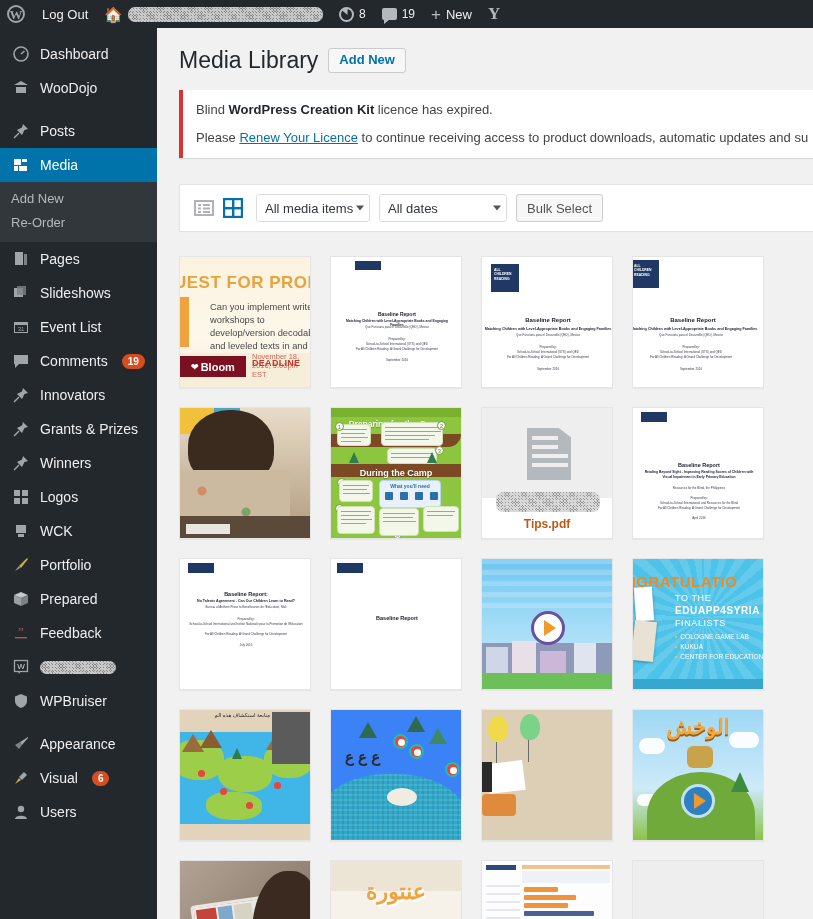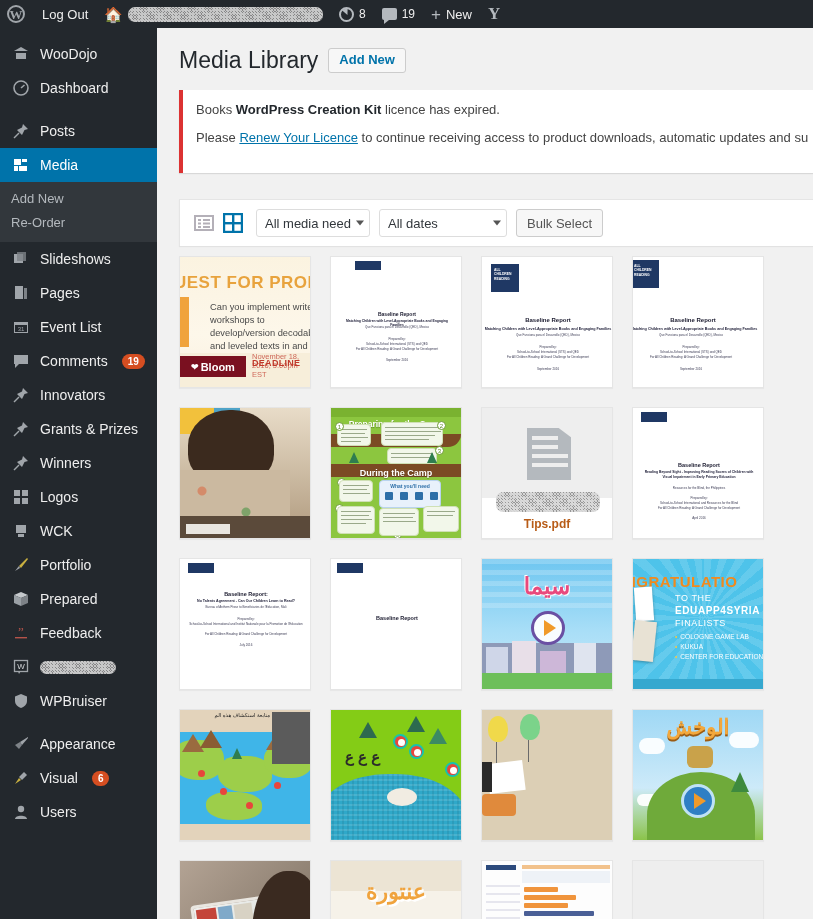--- a/index.html
+++ b/index.html
@@ -123,21 +123,21 @@
     padding: 3px 10px 4px; line-height: 16px;
   }
   
   .notice {
     margin: 11px 0 0 22px; width: 640px;
     background: #fff; border-left: 4px solid #dc3232;
     box-shadow: 0 1px 1px 0 rgba(0,0,0,.1);
     padding: 10px 12px 11px 13px;
   }
   .notice p { margin: 0 0 8px 0; font-size: 13px; line-height: 1.5; color: #444; white-space: nowrap;}
-  .notice p:last-child { margin-bottom: 15px; }
+  .notice p:last-child { margin-bottom: 0; }
   .notice a { color: #0073aa; text-decoration: underline; }
   .notice b { font-weight: bold; color: #23282d; }
 
   
   .media-toolbar {
     margin: 26px 0 0 22px; width: 640px; height: 47px;
     background: #fff; box-shadow: 0 1px 1px 0 rgba(0,0,0,.06);
     border: 1px solid #e5e5e5; border-bottom: none;
     display: flex; align-items: center; padding-left: 14px; gap: 9px;
   }
@@ -287,21 +287,21 @@
   .mountain {
     position: absolute; width: 0; height: 0;
     border-left: 11px solid transparent; border-right: 11px solid transparent;
     border-bottom: 18px solid #9a6b3f;
   }
   .pin { position: absolute; width: 7px; height: 7px; border-radius: 50%; background: #e8453c; }
   .tree { position: absolute; width: 0; height: 0;
     border-left: 5px solid transparent; border-right: 5px solid transparent;
     border-bottom: 11px solid #2f7d4f; }
 
-  .knit { position: absolute; inset: 0; background: #84cc16; }
+  .knit { position: absolute; inset: 0; background: #3b82f6; }
   .knit-body {
     position: absolute; left: -14px; bottom: -26px; width: 150px; height: 92px;
     background: #2fa8c9; border-radius: 48% 48% 10% 10%;
     background-image: repeating-linear-gradient(90deg, rgba(0,0,0,.07) 0 2px, transparent 2px 5px),
                       repeating-linear-gradient(0deg, rgba(255,255,255,.12) 0 2px, transparent 2px 5px);
   }
   .knit-eye { position: absolute; width: 30px; height: 18px; border-radius: 50%; background: #f1ece2; }
   .letter-ar { position: absolute; font-size: 15px; color: #2b2b2b; font-weight: bold; }
   .bug {
     position: absolute; width: 15px; height: 15px; border-radius: 50%;
@@ -377,35 +377,35 @@
   </div>
 </div>
 
 <div id="sidebar">
 
   <div class="menu-sep"></div>
 
   <div class="menu-item">
     <span class="mi-icon">
       <svg width="16" height="16" viewBox="0 0 16 16">
+          <circle cx="8" cy="8" r="7" fill="none" stroke="#a0a5aa" stroke-width="1.6"></circle>
+          <path d="M8 8 L11.5 5" stroke="#a0a5aa" stroke-width="1.6" fill="none"></path>
+        </svg>
+    </span>
+    <span class="mi-label">Dashboard</span>
+  </div>
+
+  <div class="menu-item">
+    <span class="mi-icon">
+      <svg width="16" height="16" viewBox="0 0 16 16">
           <path d="M8 1 L15 5 H1 Z" fill="#a0a5aa"></path>
           <rect x="3" y="7" width="10" height="6" fill="#a0a5aa"></rect>
         </svg>
     </span>
     <span class="mi-label">WooDojo</span>
-  </div>
-
-  <div class="menu-item">
-    <span class="mi-icon">
-      <svg width="16" height="16" viewBox="0 0 16 16">
-          <circle cx="8" cy="8" r="7" fill="none" stroke="#a0a5aa" stroke-width="1.6"></circle>
-          <path d="M8 8 L11.5 5" stroke="#a0a5aa" stroke-width="1.6" fill="none"></path>
-        </svg>
-    </span>
-    <span class="mi-label">Dashboard</span>
   </div>
 
   <div class="menu-sep"></div>
 
   <div class="menu-item">
     <span class="mi-icon">
       <svg width="16" height="16" viewBox="0 0 16 16">
           <path d="M10 1 L15 6 L11.5 7 L9 12 L4 7 L9 4.5 Z" fill="#a0a5aa"></path>
           <path d="M6 10 L1 15" stroke="#a0a5aa" stroke-width="1.4"></path>
         </svg>
@@ -426,35 +426,35 @@
   </div>
 
   <div class="submenu">
     <span class="submenu-item">Add New</span>
     <span class="submenu-item">Re-Order</span>
   </div>
 
   <div class="menu-item">
     <span class="mi-icon">
       <svg width="16" height="16" viewBox="0 0 16 16">
+          <rect x="2" y="1" width="8" height="13" fill="#a0a5aa"></rect>
+          <rect x="11" y="3" width="3" height="11" fill="#7d8287"></rect>
+        </svg>
+    </span>
+    <span class="mi-label">Pages</span>
+  </div>
+
+  <div class="menu-item">
+    <span class="mi-icon">
+      <svg width="16" height="16" viewBox="0 0 16 16">
           <rect x="1" y="3" width="9" height="9" fill="#a0a5aa"></rect>
           <rect x="4" y="1" width="9" height="9" fill="#7d8287" opacity=".8"></rect>
         </svg>
     </span>
     <span class="mi-label">Slideshows</span>
-  </div>
-
-  <div class="menu-item">
-    <span class="mi-icon">
-      <svg width="16" height="16" viewBox="0 0 16 16">
-          <rect x="2" y="1" width="8" height="13" fill="#a0a5aa"></rect>
-          <rect x="11" y="3" width="3" height="11" fill="#7d8287"></rect>
-        </svg>
-    </span>
-    <span class="mi-label">Pages</span>
   </div>
 
   <div class="menu-item">
     <span class="mi-icon">
       <svg width="16" height="16" viewBox="0 0 16 16">
           <rect x="1" y="3" width="14" height="11" fill="#a0a5aa"></rect>
           <rect x="2" y="6" width="12" height="7" fill="#23282d"></rect>
           <text x="8" y="12" font-size="6" fill="#a0a5aa" text-anchor="middle" font-family="Liberation Sans">31</text>
         </svg>
     </span>
@@ -611,21 +611,21 @@
 
 <div id="content">
 
   <div class="page-head">
     <span class="page-title">Media Library</span>
     <span class="add-new-btn">Add New</span>
   </div>
 
   <div class="notice">
     <p>
-      <span>Books </span><b>WordPress Creation Kit</b><span> licence has expired.</span>
+      <span>Blind </span><b>WordPress Creation Kit</b><span> licence has expired.</span>
     </p>
     <p>
       <span>Please </span><a href="#">Renew Your Licence</a><span> to continue receiving access to product downloads, automatic updates and su</span>
     </p>
   </div>
 
   <div class="media-toolbar">
     <div class="view-switch">
       <span class="vs-icon">
         <svg width="20" height="20" viewBox="0 0 20 20">
@@ -640,21 +640,21 @@
       </span>
       <span class="vs-icon">
         <svg width="20" height="20" viewBox="0 0 20 20">
             <rect x="1" y="1" width="18" height="18" fill="none" stroke="#0073aa" stroke-width="2.4"></rect>
             <rect x="9" y="1" width="2.4" height="18" fill="#0073aa"></rect>
             <rect x="1" y="9" width="18" height="2.4" fill="#0073aa"></rect>
           </svg>
       </span>
     </div>
     <div class="select-box sel-media">
-      <span class="sb-label">All media need</span>
+      <span class="sb-label">All media items</span>
       <span class="caret"></span>
     </div>
     <div class="select-box sel-dates">
       <span class="sb-label">All dates</span>
       <span class="caret"></span>
     </div>
     <div class="bulk-btn">Bulk Select</div>
   </div>
 
   <div class="media-grid">
@@ -833,21 +833,20 @@
     <div class="thumb">
       <div class="inner doc-page">
         <div class="doc-logo" style="left:6px;top:4px;width:26px;height:10px;"></div>
         <div style="position:absolute;left:0px;top:56px;width:132px;text-align:center;font-size:5.5px;font-weight:bold;color:#1a1a2e;">Baseline Report</div>
       </div>
     </div>
 
     <div class="thumb">
       <div class="inner sky">
         <div style="position:absolute;left:0;top:0;width:100%;height:52px;background:repeating-linear-gradient(180deg,rgba(255,255,255,.2) 0 5px, transparent 5px 11px);"></div>
-        <div class="arabic-title" style="top:16px;color:#e84a7d;text-shadow:1px 1px 0 #fff,-1px -1px 0 #fff;">سيما</div>
         <div style="position:absolute;left:0;bottom:0;width:100%;height:46px;background:#8e9ab8;"></div>
         <div style="position:absolute;left:0;bottom:0;width:100%;height:16px;background:#6dbf5a;"></div>
         <div style="position:absolute;left:4px;bottom:16px;width:22px;height:26px;background:#cfd6e8;"></div>
         <div style="position:absolute;left:30px;bottom:16px;width:24px;height:32px;background:#e8dfe8;"></div>
         <div style="position:absolute;left:58px;bottom:16px;width:26px;height:22px;background:#cdb7d8;"></div>
         <div style="position:absolute;left:92px;bottom:16px;width:22px;height:30px;background:#dfe4ef;"></div>
         <div class="play-btn" style="left:49px;top:52px;"></div>
       </div>
     </div>
 

